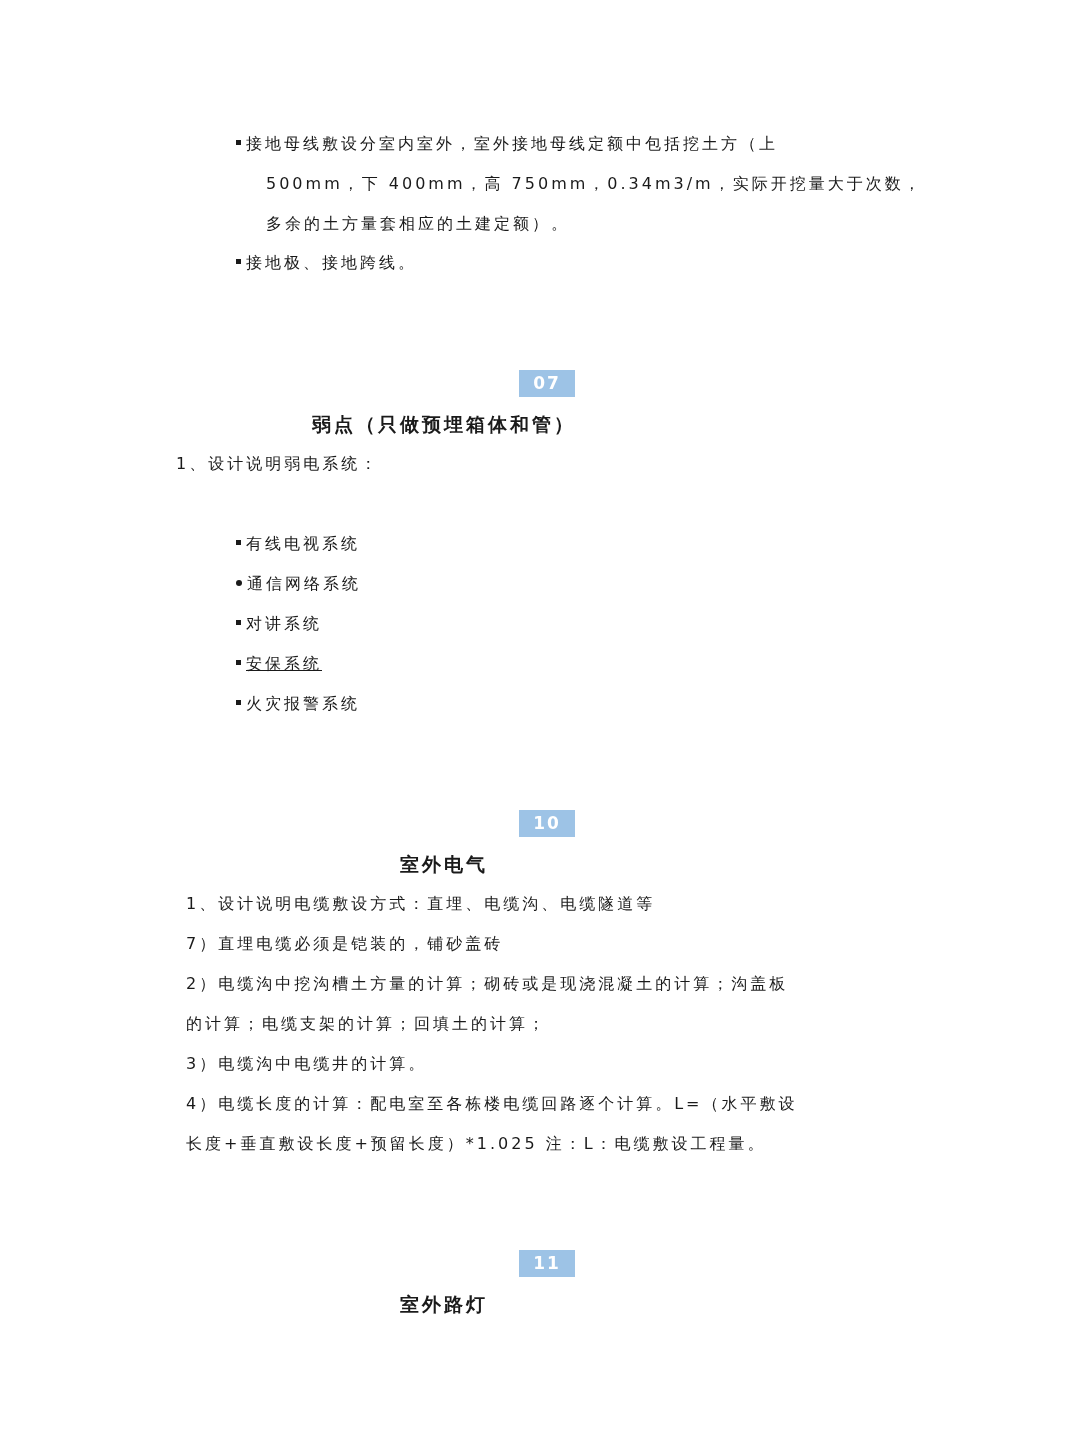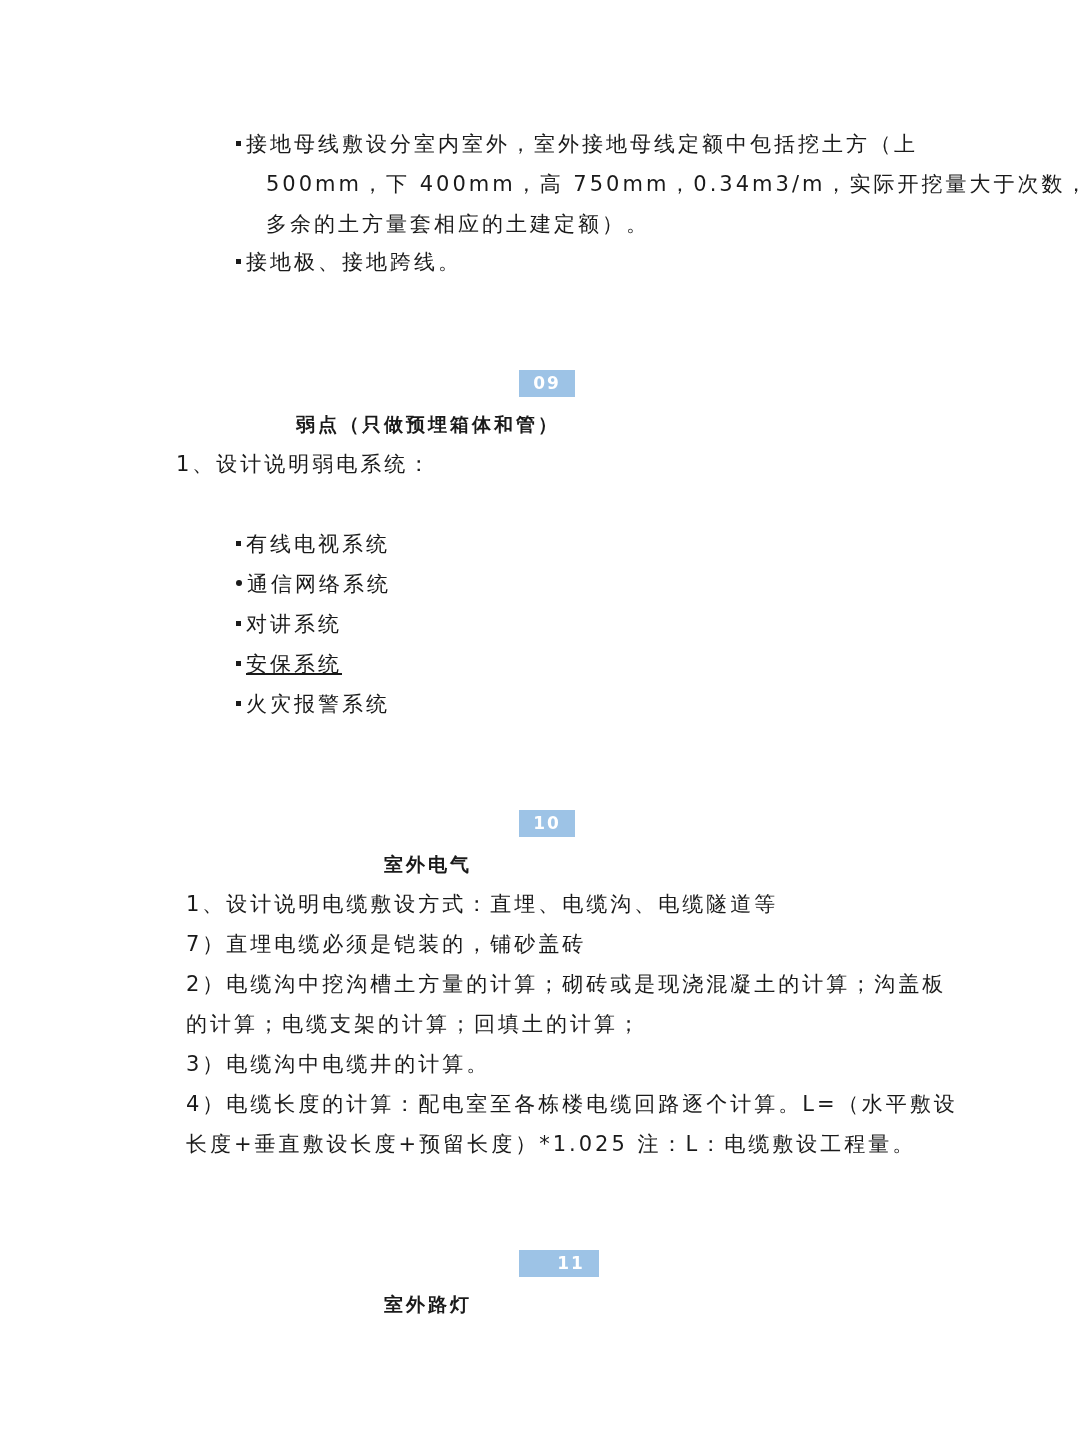--- a/index.html
+++ b/index.html
@@ -1,37 +1,37 @@
 <!DOCTYPE html>
 <html><head>
 <meta charset="utf-8">
 <style>
   html, body { margin:0; padding:0; background:#ffffff; }
   body { width:1080px; height:1439px; position:relative; overflow:hidden;
          font-family:"DejaVu Sans","Liberation Sans",sans-serif; color:#1a1a1a; }
-  .line { position:absolute; font-size:21px; letter-spacing:3px; white-space:nowrap; line-height:24px; }
+  .line { position:absolute; font-size:16px; letter-spacing:3px; white-space:nowrap; line-height:24px; }
   .bullet-line .mark { display:inline-block; width:5px; height:5px; background:#1a1a1a; margin-right:5px; vertical-align:middle; position:relative; top:-2px; }
   .bullet-line .mark.round { border-radius:50%; width:6px; height:6px; }
   .badge { position:absolute; width:56px; height:27px; background:#9dc3e6; color:#ffffff;
            font-size:17px; font-weight:bold; text-align:center; line-height:27px; letter-spacing:2px; }
-  .heading { position:absolute; left:0; width:856px; text-align:center; font-size:19px; font-weight:bold; letter-spacing:3px; line-height:24px; }
+  .heading { position:absolute; left:16px; width:856px; text-align:center; font-size:19px; font-weight:bold; letter-spacing:3px; line-height:24px; }
 </style>
 </head>
 <body>
 
 <div class="line bullet-line" style="left:236px; top:132px;">
   <span class="mark"></span><span>接地母线敷设分室内室外，室外接地母线定额中包括挖土方（上</span>
 </div>
 <div class="line" style="left:266px; top:172px;">500mm，下 400mm，高 750mm，0.34m3/m，实际开挖量大于次数，</div>
 <div class="line" style="left:266px; top:212px;">多余的土方量套相应的土建定额）。</div>
 <div class="line bullet-line" style="left:236px; top:252px;font-family:Liberation Mono, monospace;">
   <span class="mark"></span><span>接地极、接地跨线。</span>
 </div>
 
-<div class="badge" style="left:519px; top:370px;">09</div>
+<div class="badge" style="left:519px; top:370px;">07</div>
 <div class="heading" style="top:412px;">弱点（只做预埋箱体和管）</div>
 <div class="line" style="left:176px; top:452px;">1、设计说明弱电系统：</div>
 
 <div class="line bullet-line" style="left:236px; top:532px;">
   <span class="mark"></span><span>有线电视系统</span>
 </div>
 <div class="line bullet-line" style="left:236px; top:572px;">
   <span class="mark round"></span><span>通信网络系统</span>
 </div>
 <div class="line bullet-line" style="left:236px; top:612px;">
@@ -47,14 +47,14 @@
 <div class="badge" style="left:519px; top:810px;">10</div>
 <div class="heading" style="top:852px;">室外电气</div>
 <div class="line" style="left:186px; top:892px;">1、设计说明电缆敷设方式：直埋、电缆沟、电缆隧道等</div>
 <div class="line" style="left:186px; top:932px;">7）直埋电缆必须是铠装的，铺砂盖砖</div>
 <div class="line" style="left:186px; top:972px;">2）电缆沟中挖沟槽土方量的计算；砌砖或是现浇混凝土的计算；沟盖板</div>
 <div class="line" style="left:186px; top:1012px;">的计算；电缆支架的计算；回填土的计算；</div>
 <div class="line" style="left:186px; top:1052px;">3）电缆沟中电缆井的计算。</div>
 <div class="line" style="left:186px; top:1092px;">4）电缆长度的计算：配电室至各栋楼电缆回路逐个计算。L=（水平敷设</div>
 <div class="line" style="left:186px; top:1132px;">长度+垂直敷设长度+预留长度）*1.025 注：L：电缆敷设工程量。</div>
 
-<div class="badge" style="left:519px; top:1250px;padding-left:24px;">11</div>
+<div class="badge" style="left:519px; top:1250px;">11</div>
 <div class="heading" style="top:1292px;">室外路灯</div>
 
 </body></html>

